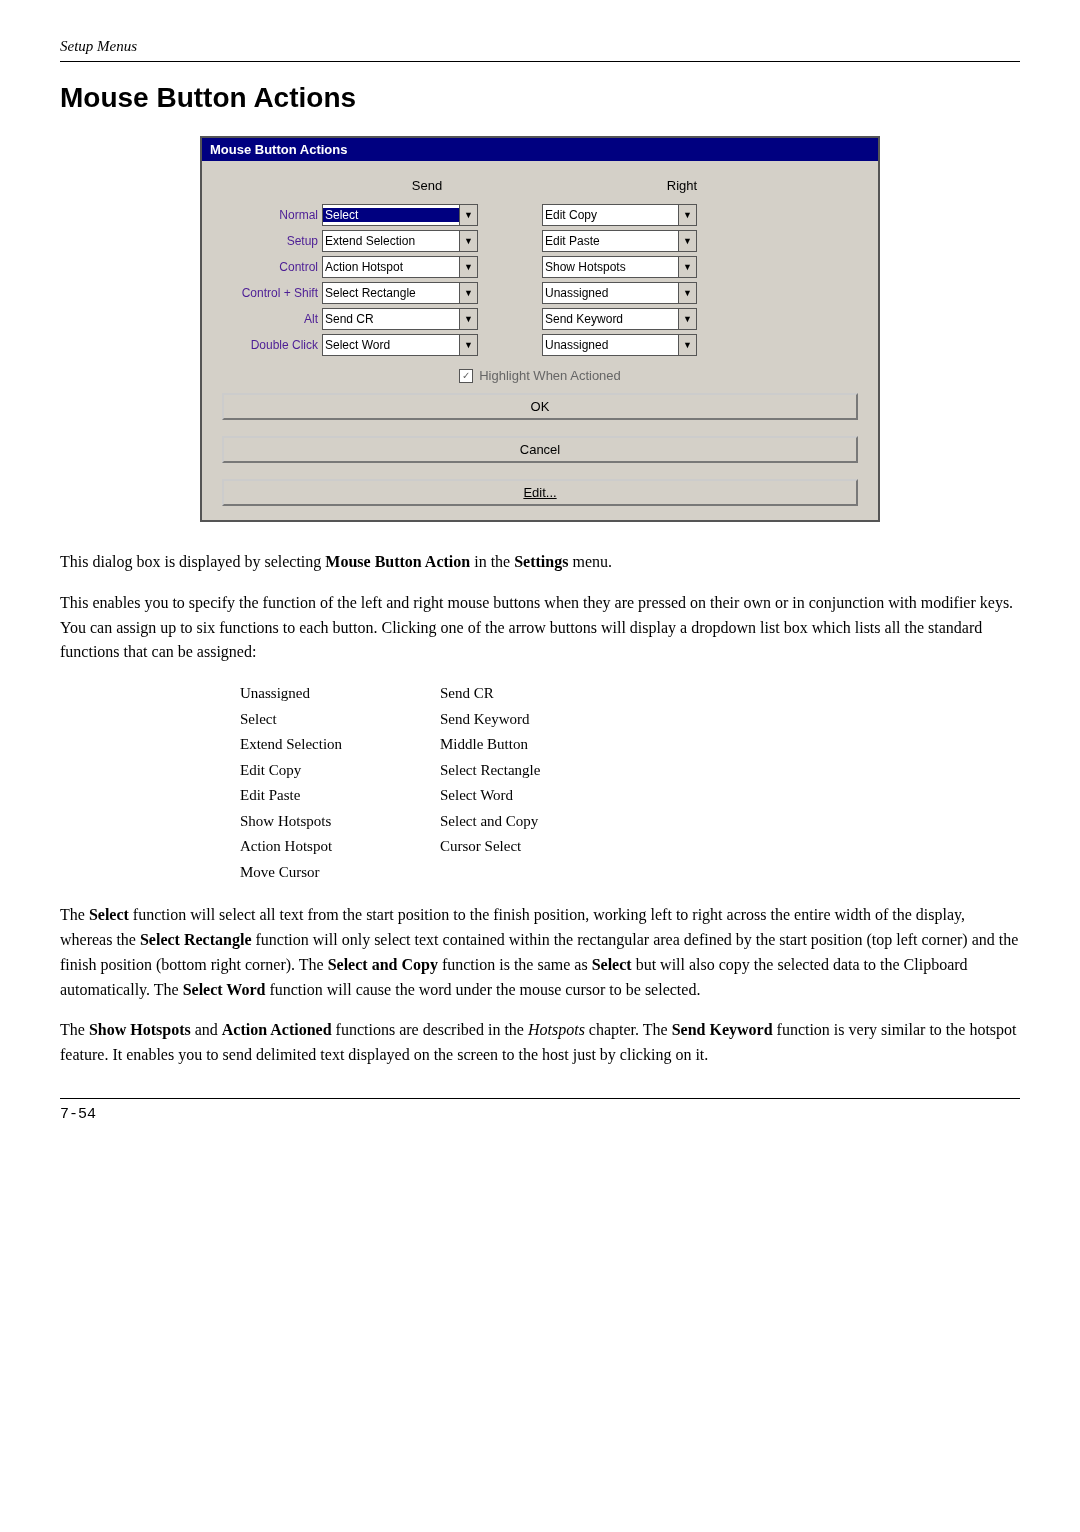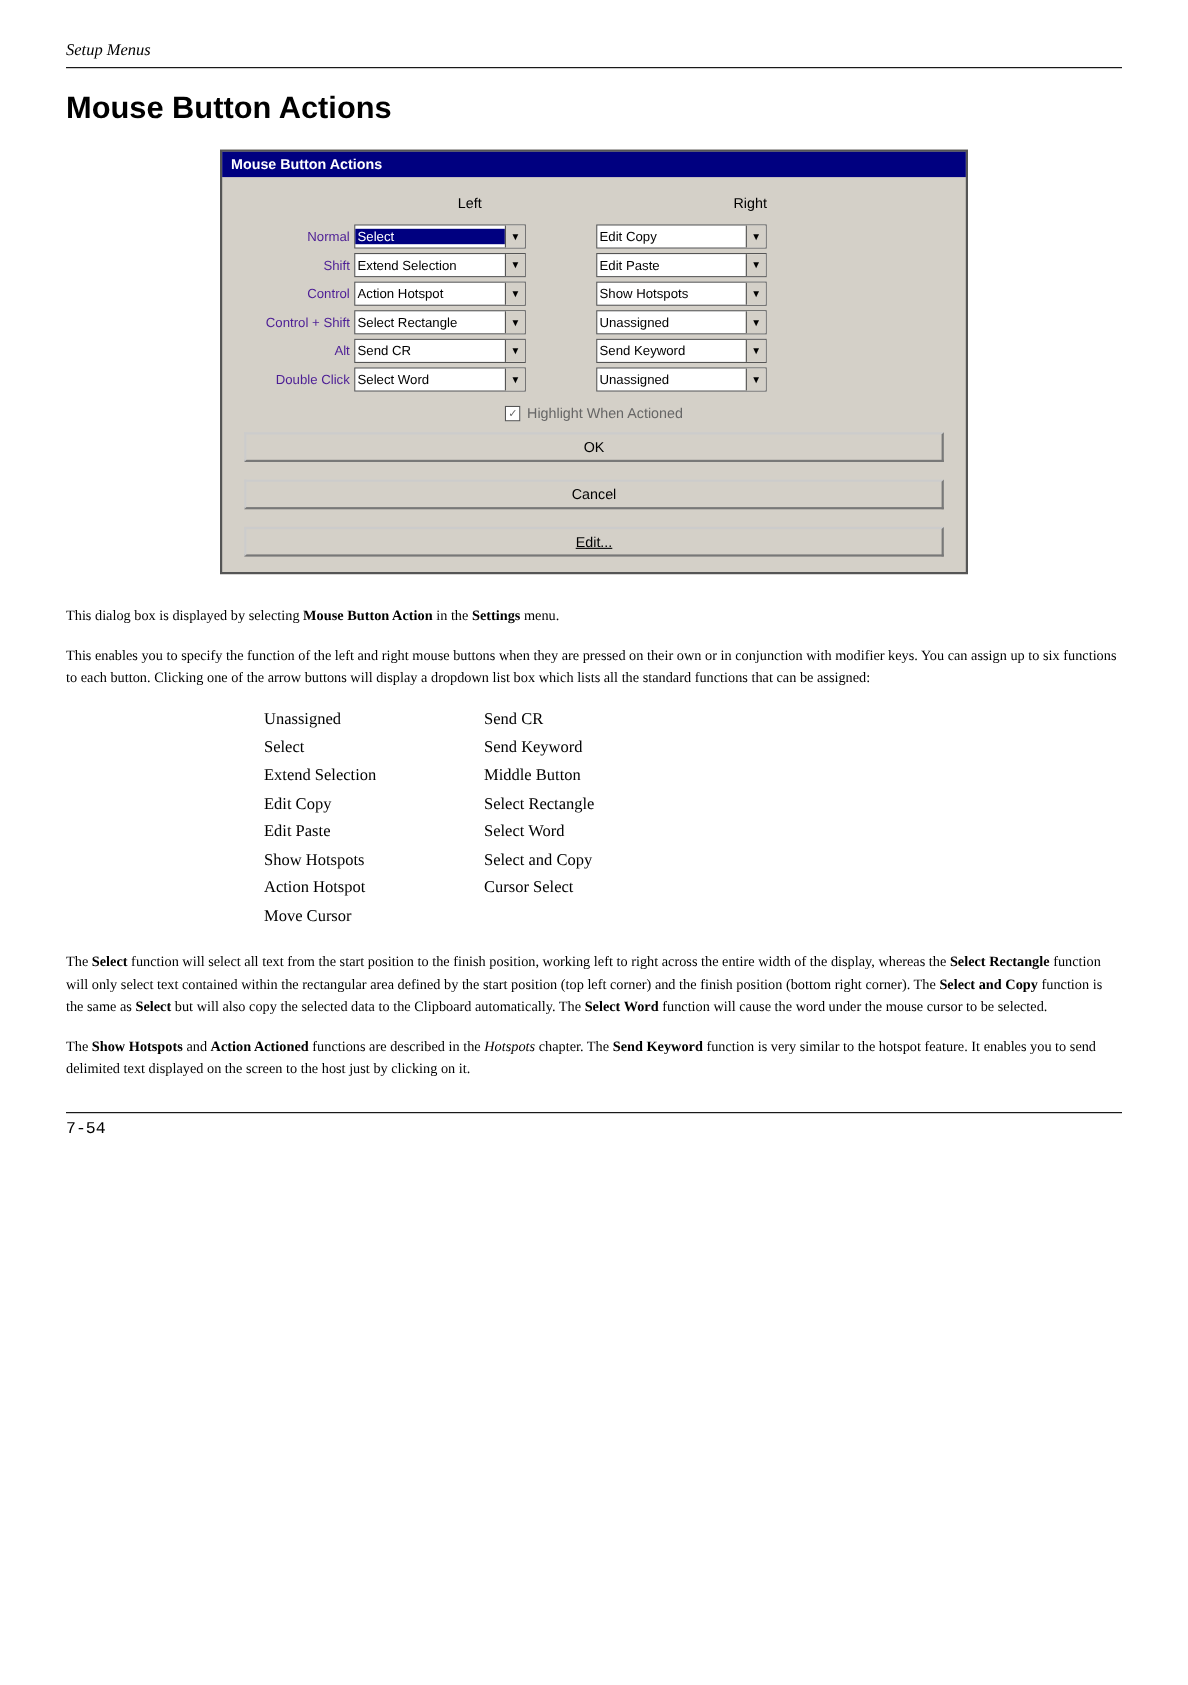--- a/index.html
+++ b/index.html
@@ -173,21 +173,21 @@
       text-align: center;
       cursor: pointer;
     }
     .dialog-button.disabled {
       color: #000000;
       text-decoration: underline;
     }
     
     .body-text {
       font-family: "Times New Roman", Times, serif;
-      font-size: 13px;
+      font-size: 16px;
       line-height: 1.55;
       margin-bottom: 16px;
     }
     .body-text b {
       font-weight: bold;
     }
     
     .function-list {
       display: flex;
       gap: 0;
@@ -223,21 +223,21 @@
 
   <div class="page-title">Mouse Button Actions</div>
 
   <div class="dialog-box">
     <div class="dialog-titlebar">Mouse Button Actions</div>
     <div class="dialog-content">
 
       <div class="dialog-columns">
         <div class="left-col">
           <div style="margin-left:100px;">
-            <span class="col-label">Left</span>
+            <span class="col-label">Send</span>
           </div>
         </div>
         <div class="right-col">
           <div style="margin-left:20px;">
             <span class="col-label">Right</span>
           </div>
         </div>
       </div>
 
       <div class="row-container">
@@ -250,21 +250,21 @@
         </div>
         <div class="row-select-right">
           <div class="fake-select fake-select-right">
             <span class="fake-select-text">Edit Copy</span>
             <div class="fake-select-arrow">▼</div>
           </div>
         </div>
       </div>
 
       <div class="row-container">
-        <div class="row-modifier">Shift</div>
+        <div class="row-modifier">Setup</div>
         <div class="row-select-left">
           <div class="fake-select fake-select-left">
             <span class="fake-select-text">Extend Selection</span>
             <div class="fake-select-arrow">▼</div>
           </div>
         </div>
         <div class="row-select-right">
           <div class="fake-select fake-select-right">
             <span class="fake-select-text">Edit Paste</span>
             <div class="fake-select-arrow">▼</div>

